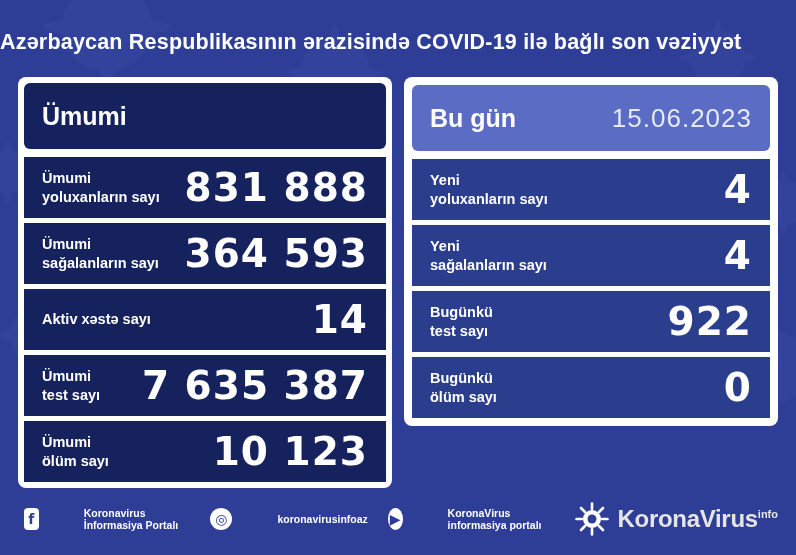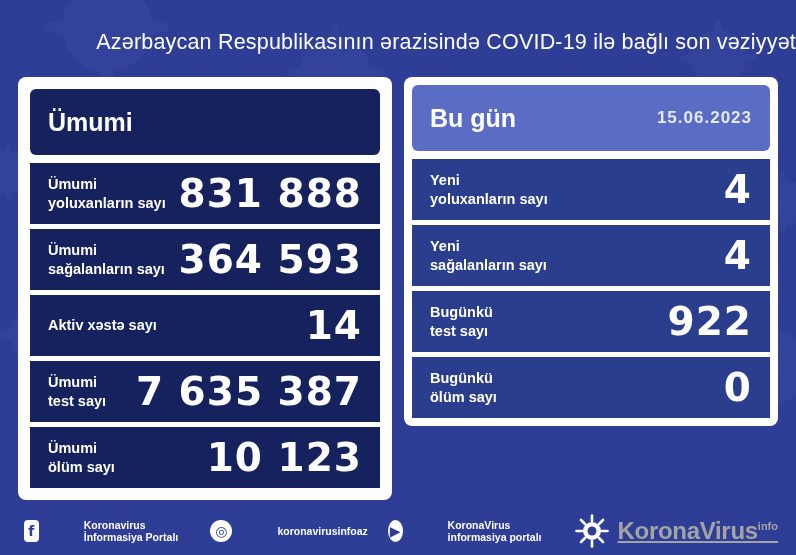--- a/index.html
+++ b/index.html
@@ -43,62 +43,62 @@
   .v2 { width: 70px; height: 70px; left: 300px; top: 38px; }
   .v3 { width: 60px; height: 60px; left: 430px; top: 100px; }
   .v4 { width: 70px; height: 70px; left: 10px; top: 300px; }
   .v5 { width: 74px; height: 74px; left: 735px; top: 330px; }
   .v6 { width: 56px; height: 56px; left: 690px; top: 30px; }
   .v7 { width: 46px; height: 46px; left: 760px; top: 180px; }
   .v8 { width: 44px; height: 44px; left: -14px; top: 150px; }
 
   .title {
     position: relative;
-    text-align: right;
+    text-align: left;
     color: #ffffff;
     font-size: 21.5px;
-    font-weight: normal;
+    font-weight: bold;
     letter-spacing: 0.2px;
     padding-top: 30px;
   }
 
   .columns {
     position: relative;
     display: flex;
     gap: 12px;
     padding: 22px 18px 0 18px;
   }
   .col { flex: 1; }
 
   .card {
     border-radius: 8px;
     overflow: hidden;
   }
-  .card-left { background: #ffffff; padding: 12px; }
+  .card-left { background: #ffffff; padding: 6px; }
   .card-right { background: #ffffff; padding: 8px; }
 
   .head {
     border-radius: 6px;
     display: flex;
     align-items: center;
     justify-content: space-between;
     padding: 0 18px;
     height: 66px;
   }
   .head-left { background: #16225e; }
   .head-right { background: #5a6cc4; gap: 12px; }
   .head-title {
     color: #ffffff;
     font-size: 25px;
     font-weight: bold;
   }
   .head-date {
     color: #e6e9f7;
-    font-size: 17px;
-    font-weight: bold;
+    font-size: 26px;
+    font-weight: normal;
     letter-spacing: 1px;
   }
 
   .rows { margin-top: 8px; }
   .row {
     display: flex;
     align-items: center;
     justify-content: space-between;
     padding: 0 18px;
     height: 61px;
@@ -156,25 +156,24 @@
     margin-left: auto;
     display: flex;
     align-items: center;
     gap: 9px;
   }
   .brand-mark {
     width: 34px; height: 34px;
     position: relative;
   }
   .brand-text {
-    color: #a3a3a3;
+    color: #e5e5e5;
     font-size: 24px;
     font-weight: bold;
     letter-spacing: -0.3px;
-    text-decoration: underline;
   }
   .brand-text .info {
     font-size: 11px;
     vertical-align: super;
     letter-spacing: 0;
   }
 </style>
 </head>
 <body>
 

